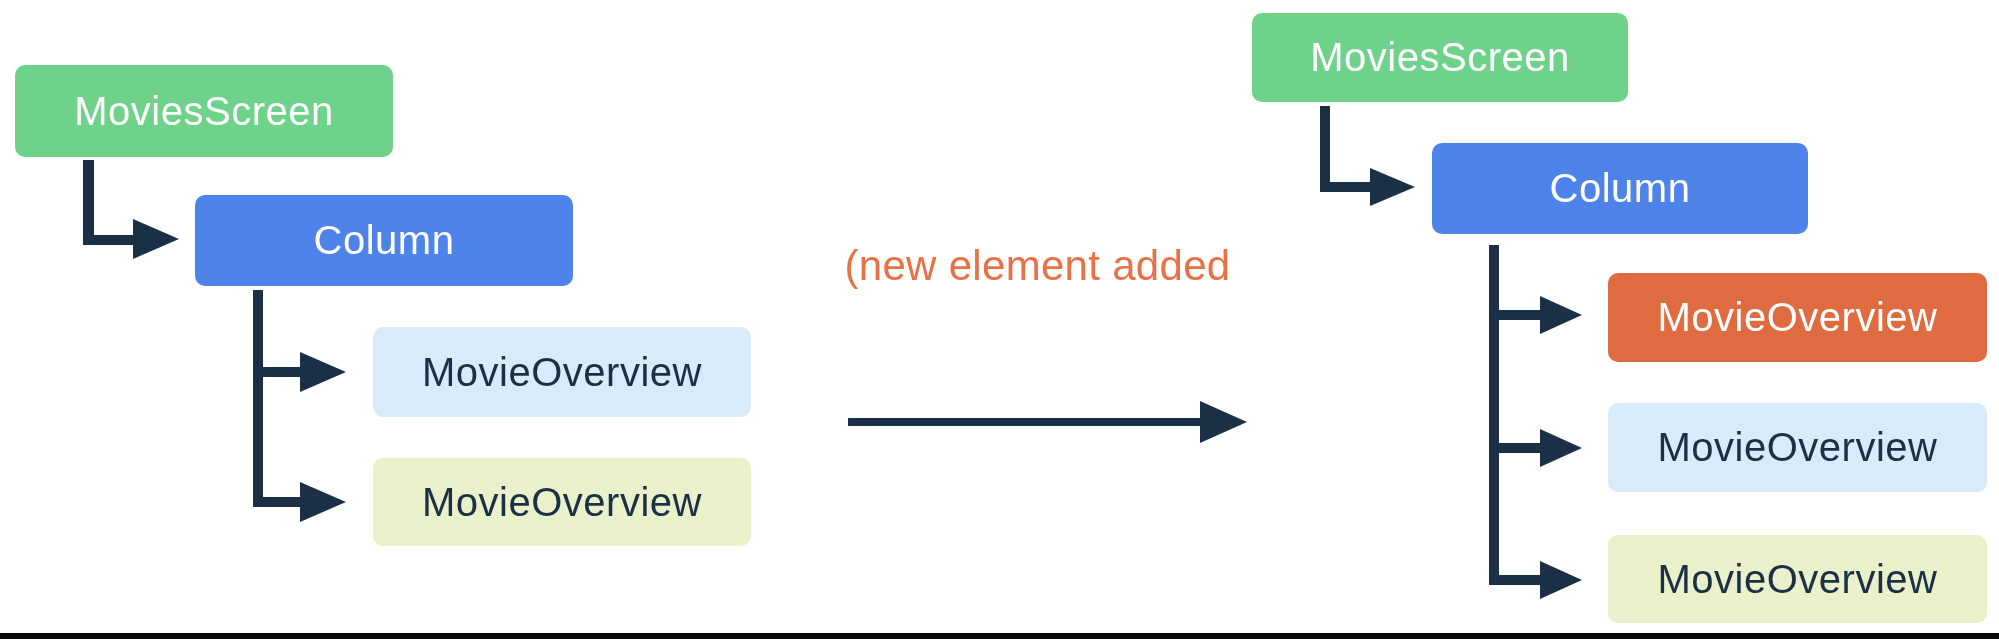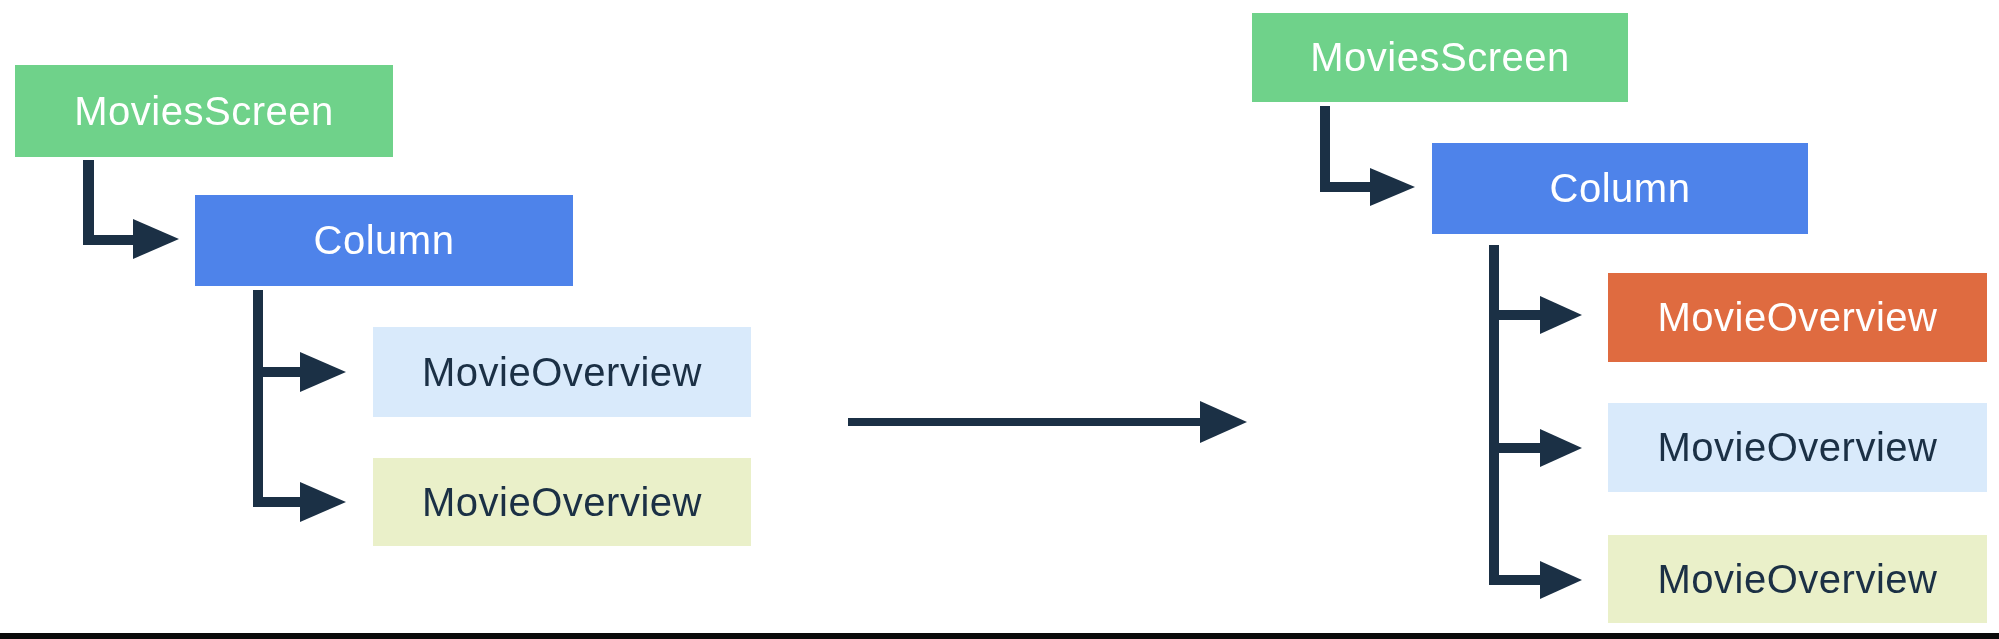--- a/index.html
+++ b/index.html
@@ -10,21 +10,21 @@
   }
   .canvas {
     position: relative;
     width: 1999px;
     height: 639px;
     background: #ffffff;
     overflow: hidden;
   }
   .node {
     position: absolute;
-    border-radius: 0;
+    border-radius: 10px;
     display: flex;
     align-items: center;
     justify-content: center;
     font-size: 40px;
     letter-spacing: 0.5px;
     white-space: nowrap;
   }
   .seg {
     position: absolute;
   }
@@ -70,20 +70,21 @@
 
   <div class="seg" style="left: 253px; top: 367px; width: 47px; height: 10px; background-color: rgb(27, 48, 69);"></div>
   <div class="arrowhead" style="left: 300px; top: 352px; border-left-color: rgb(27, 48, 69);"></div>
   <div class="node" style="left: 373px; top: 327px; width: 378px; height: 90px; background-color: rgb(217, 234, 251); color: rgb(27, 48, 69);">MovieOverview</div>
 
   <div class="seg" style="left: 253px; top: 497px; width: 47px; height: 10px; background-color: rgb(27, 48, 69);"></div>
   <div class="arrowhead" style="left: 300px; top: 482px; border-left-color: rgb(27, 48, 69);"></div>
   <div class="node" style="left: 373px; top: 458px; width: 378px; height: 88px; background-color: rgb(234, 240, 201); color: rgb(27, 48, 69);">MovieOverview</div>
 
   <div class="caption" style="left: 810px; top: 242px; width: 455px; color: rgb(232, 113, 70);">
+    <div>(new element added</div>
   </div>
 
   <div class="seg" style="left: 848px; top: 418px; width: 355px; height: 8px; background-color: rgb(27, 48, 69);"></div>
   <div class="arrowhead" style="left: 1200px; top: 401px; border-top-width: 21px; border-bottom-width: 21px; border-left-width: 47px; border-left-color: rgb(27, 48, 69);"></div>
 
   <div class="node" style="left: 1252px; top: 13px; width: 376px; height: 89px; background-color: rgb(111, 210, 138); color: rgb(255, 255, 255);">MoviesScreen</div>
 
   <div class="seg" style="left: 1320px; top: 106px; width: 10px; height: 86px; background-color: rgb(27, 48, 69);"></div>
   <div class="seg" style="left: 1320px; top: 182px; width: 50px; height: 10px; background-color: rgb(27, 48, 69);"></div>
   <div class="arrowhead" style="left: 1370px; top: 168px; border-top-width: 19px; border-bottom-width: 19px; border-left-width: 45px; border-left-color: rgb(27, 48, 69);"></div>

